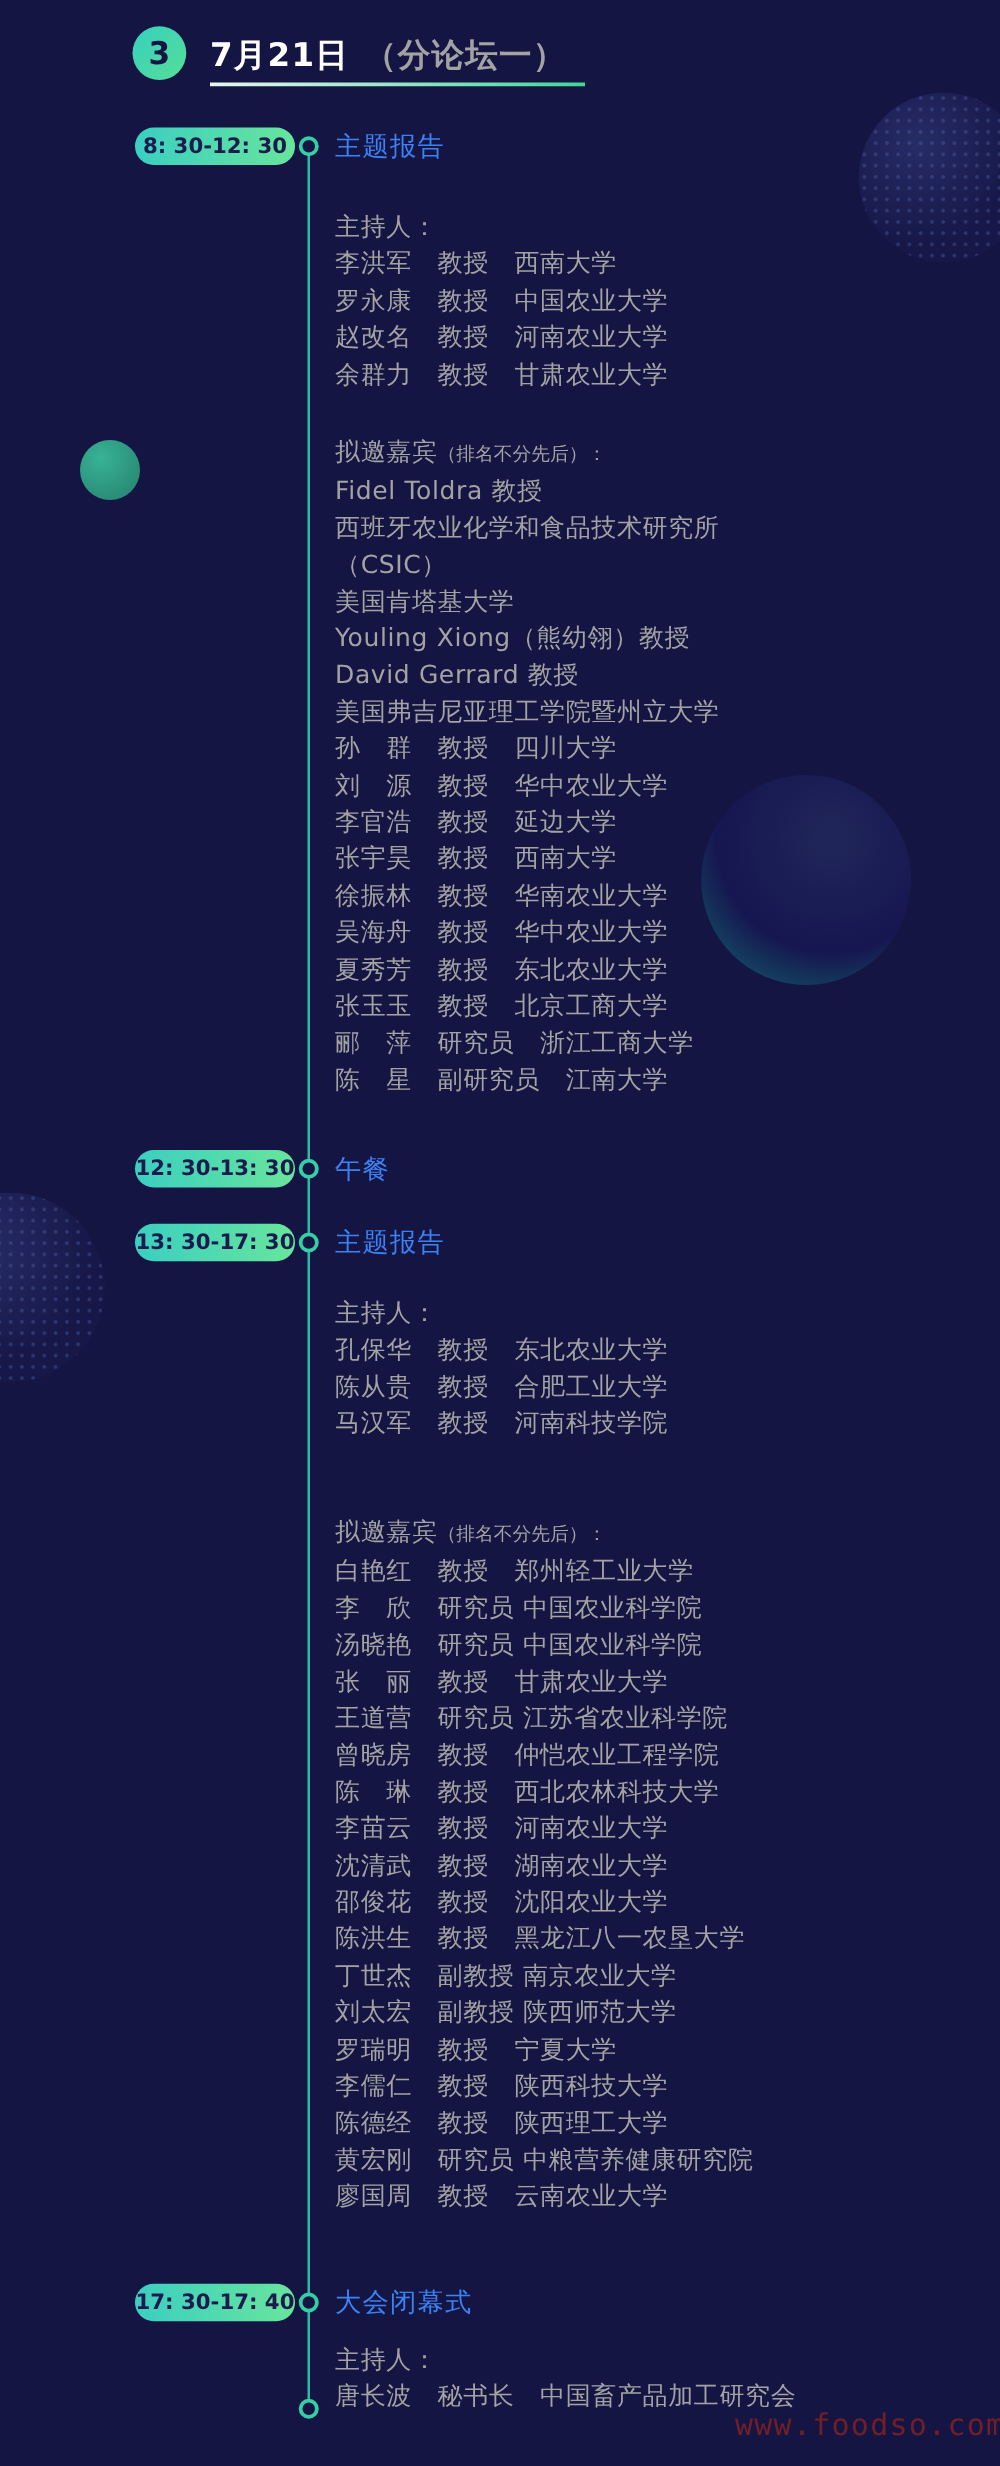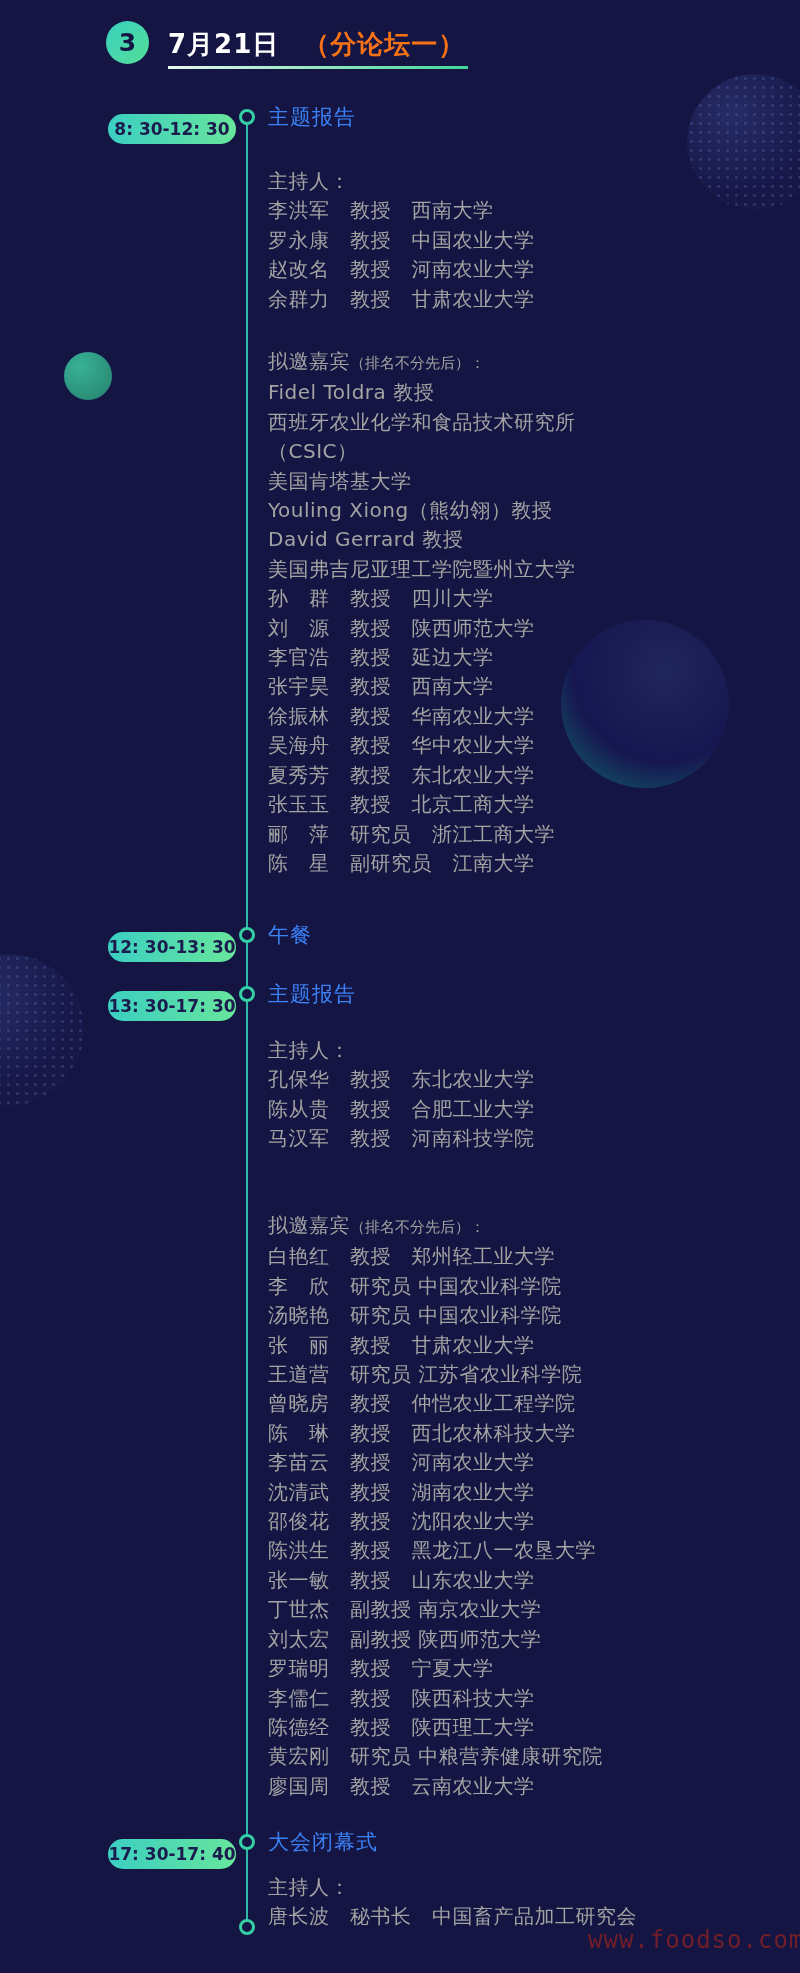--- a/index.html
+++ b/index.html
@@ -27,37 +27,37 @@
   .num-badge{
     position:absolute;left:106px;top:21px;width:43px;height:43px;border-radius:50%;
     background:linear-gradient(135deg,#38cfc0,#55df97);
     display:flex;align-items:center;justify-content:center;
     color:#151543;font-weight:bold;font-size:25px;
   }
   .header-title{
     position:absolute;left:168px;top:27px;font-size:26px;font-weight:bold;color:#ffffff;
     white-space:nowrap;letter-spacing:1px;
   }
-  .header-topic{color:#f97316;margin-left:24px;font-weight:bold;}
+  .header-topic{color:#a3a3a3;margin-left:12px;font-weight:bold;}
   .header-underline{
     position:absolute;left:168px;top:66px;width:300px;height:3px;
     background:linear-gradient(90deg,#e8f7ef,#41d695);
   }
   
   .tl-axis{position:absolute;left:246px;top:117px;width:2px;height:1810px;background:#2fb7a8;}
   .tl-dot{
     position:absolute;left:239px;width:10px;height:10px;border:3px solid #35cfa6;
     border-radius:50%;background:#151543;
   }
   
   .time-badge{
     position:absolute;left:108px;width:128px;height:30px;border-radius:15px;
     background:linear-gradient(90deg,#3bcfc2,#68e59c);
     color:#1b1b4e;font-weight:bold;font-size:17px;
-    display:flex;align-items:center;justify-content:center;white-space:nowrap;margin-top:12px;
+    display:flex;align-items:center;justify-content:center;white-space:nowrap;
   }
   .event-title{
     position:absolute;left:268px;font-size:21px;line-height:30px;font-weight:normal;color:#3b82f6;
     white-space:nowrap;letter-spacing:1px;
   }
   .content{
     position:absolute;left:268px;font-size:20px;line-height:29.4px;color:#a3a3a3;
     white-space:nowrap;letter-spacing:0.5px;
   }
   .content .note{font-size:15px;letter-spacing:0;}
@@ -107,21 +107,21 @@
     <div><span>拟邀嘉宾</span><span class="note">（排名不分先后）：</span></div>
     <div>
         <div>Fidel Toldra 教授</div>
         <div>西班牙农业化学和食品技术研究所</div>
         <div>（CSIC）</div>
         <div>美国肯塔基大学</div>
         <div>Youling Xiong（熊幼翎）教授</div>
         <div>David Gerrard 教授</div>
         <div>美国弗吉尼亚理工学院暨州立大学</div>
         <div>孙　群　教授　四川大学</div>
-        <div>刘　源　教授　陕西师范大学</div>
+        <div>刘　源　教授　华中农业大学</div>
         <div>李官浩　教授　延边大学</div>
         <div>张宇昊　教授　西南大学</div>
         <div>徐振林　教授　华南农业大学</div>
         <div>吴海舟　教授　华中农业大学</div>
         <div>夏秀芳　教授　东北农业大学</div>
         <div>张玉玉　教授　北京工商大学</div>
         <div>郦　萍　研究员　浙江工商大学</div>
         <div>陈　星　副研究员　江南大学</div>
       </div>
   </div>
@@ -146,21 +146,20 @@
         <div>李　欣　研究员 中国农业科学院</div>
         <div>汤晓艳　研究员 中国农业科学院</div>
         <div>张　丽　教授　甘肃农业大学</div>
         <div>王道营　研究员 江苏省农业科学院</div>
         <div>曾晓房　教授　仲恺农业工程学院</div>
         <div>陈　琳　教授　西北农林科技大学</div>
         <div>李苗云　教授　河南农业大学</div>
         <div>沈清武　教授　湖南农业大学</div>
         <div>邵俊花　教授　沈阳农业大学</div>
         <div>陈洪生　教授　黑龙江八一农垦大学</div>
-        <div>张一敏　教授　山东农业大学</div>
         <div>丁世杰　副教授 南京农业大学</div>
         <div>刘太宏　副教授 陕西师范大学</div>
         <div>罗瑞明　教授　宁夏大学</div>
         <div>李儒仁　教授　陕西科技大学</div>
         <div>陈德经　教授　陕西理工大学</div>
         <div>黄宏刚　研究员 中粮营养健康研究院</div>
         <div>廖国周　教授　云南农业大学</div>
       </div>
   </div>
 

